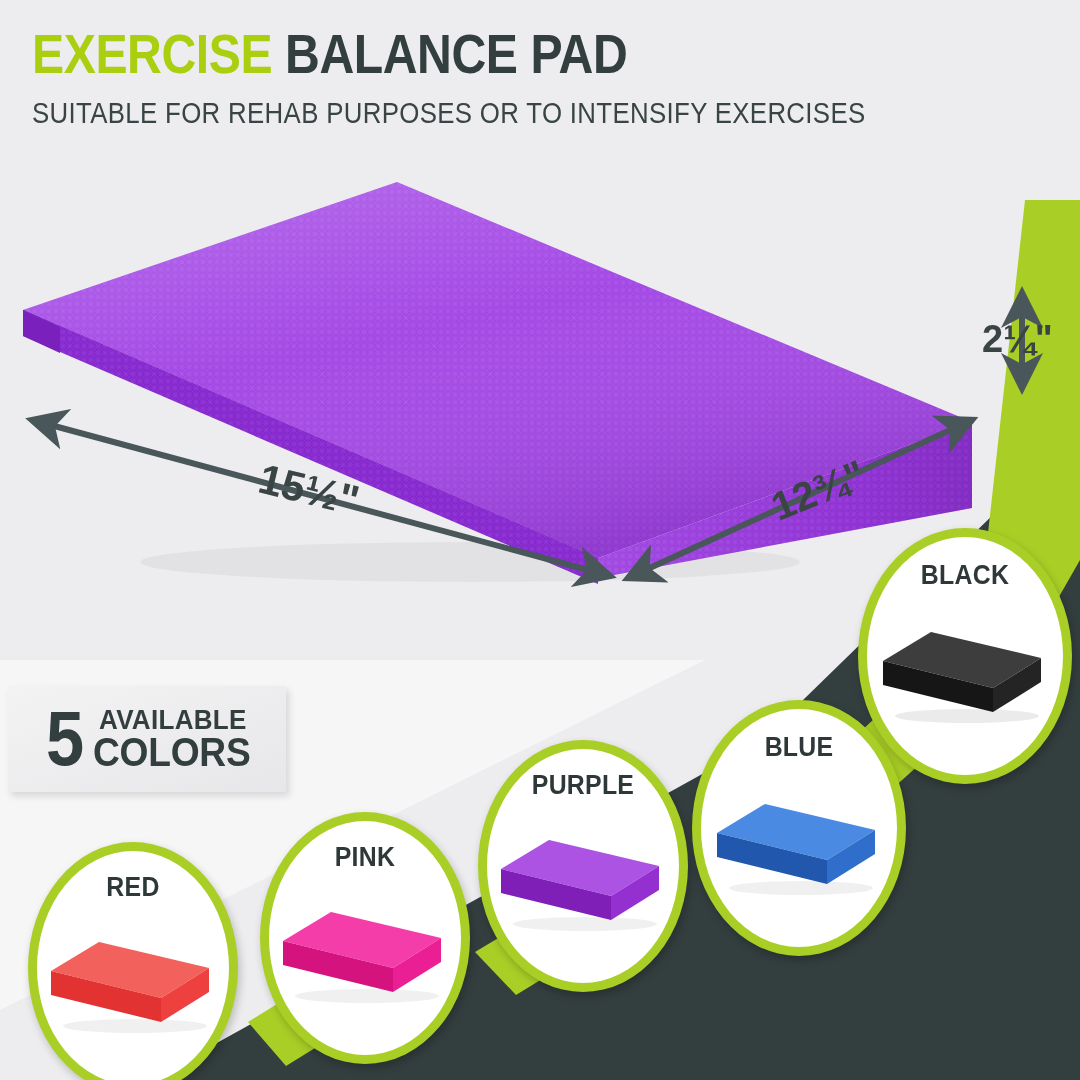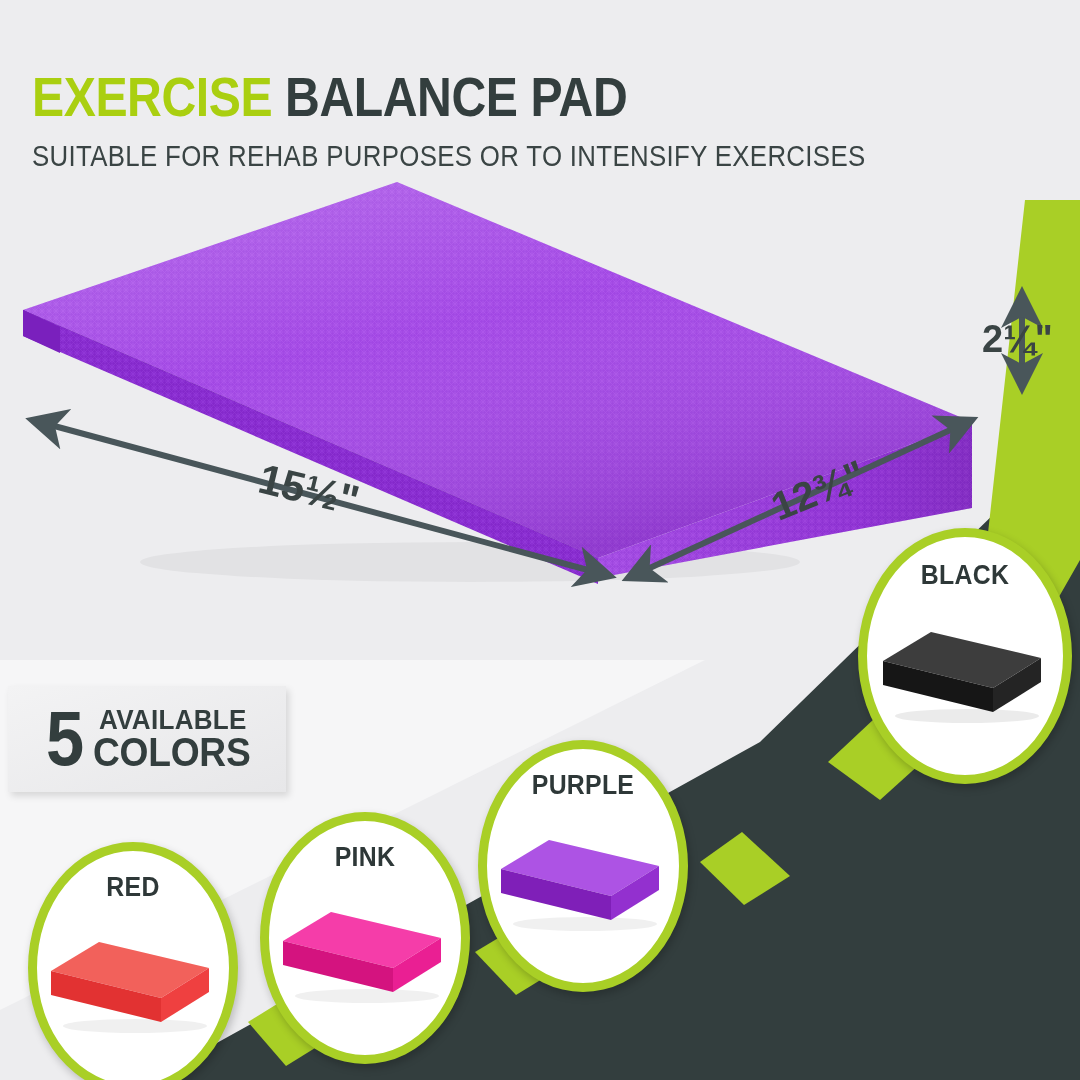--- a/index.html
+++ b/index.html
@@ -10,21 +10,21 @@
     overflow:hidden;
     position:relative;
   }
 
   #stage { position:absolute; inset:0; width:1080px; height:1080px; }
 
   
   .bg-layer { position:absolute; inset:0; width:1080px; height:1080px; }
 
   
-  .header { position:absolute; left:32px; top:26px; width:1020px; z-index:30;margin-top:43px; }
+  .header { position:absolute; left:32px; top:26px; width:1020px; z-index:30; }
   .title {
     font-size:56px;
     font-weight:bold;
     letter-spacing:-0.5px;
     line-height:1.0;
     white-space:nowrap;
     transform:scaleX(0.86);
     transform-origin:left center;
   }
   .title .hl { color:#aacf10; }
@@ -250,20 +250,33 @@
       <svg width="180" height="112" viewBox="0 0 180 112">
         <ellipse cx="92" cy="96" rx="72" ry="7" fill="#000" opacity="0.06"></ellipse>
         <path d="M56 12 L166 38 L118 68 L8 41 Z" fill="#a746e2"></path>
         <path d="M8 41 L118 68 L118 92 L8 65 Z" fill="#7f1fb8"></path>
         <path d="M166 38 L166 62 L118 92 L118 68 Z" fill="#9330cf"></path>
         <path d="M56 12 L166 38 L118 68 L8 41 Z" fill="#fff" opacity="0.07"></path>
       </svg>
     </div>
   </div>
 
+  <div class="swatch" style="left:692px; top:700px; width:214px; height:256px;">
+    <div class="ring"></div>
+    <div class="lbl" style="top:32px; font-size:27px;">BLUE</div>
+    <div class="pad-wrap" style="top:92px;">
+      <svg width="180" height="112" viewBox="0 0 180 112">
+        <ellipse cx="92" cy="96" rx="72" ry="7" fill="#000" opacity="0.06"></ellipse>
+        <path d="M56 12 L166 38 L118 68 L8 41 Z" fill="#3c81e0"></path>
+        <path d="M8 41 L118 68 L118 92 L8 65 Z" fill="#2158ad"></path>
+        <path d="M166 38 L166 62 L118 92 L118 68 Z" fill="#2f6fcb"></path>
+        <path d="M56 12 L166 38 L118 68 L8 41 Z" fill="#fff" opacity="0.08"></path>
+      </svg>
+    </div>
+  </div>
 
   <div class="swatch" style="left:858px; top:528px; width:214px; height:256px;">
     <div class="ring"></div>
     <div class="lbl" style="top:32px; font-size:27px;">BLACK</div>
     <div class="pad-wrap" style="top:92px;">
       <svg width="180" height="112" viewBox="0 0 180 112">
         <ellipse cx="92" cy="96" rx="72" ry="7" fill="#000" opacity="0.08"></ellipse>
         <path d="M56 12 L166 38 L118 68 L8 41 Z" fill="#333333"></path>
         <path d="M8 41 L118 68 L118 92 L8 65 Z" fill="#161616"></path>
         <path d="M166 38 L166 62 L118 92 L118 68 Z" fill="#242424"></path>

